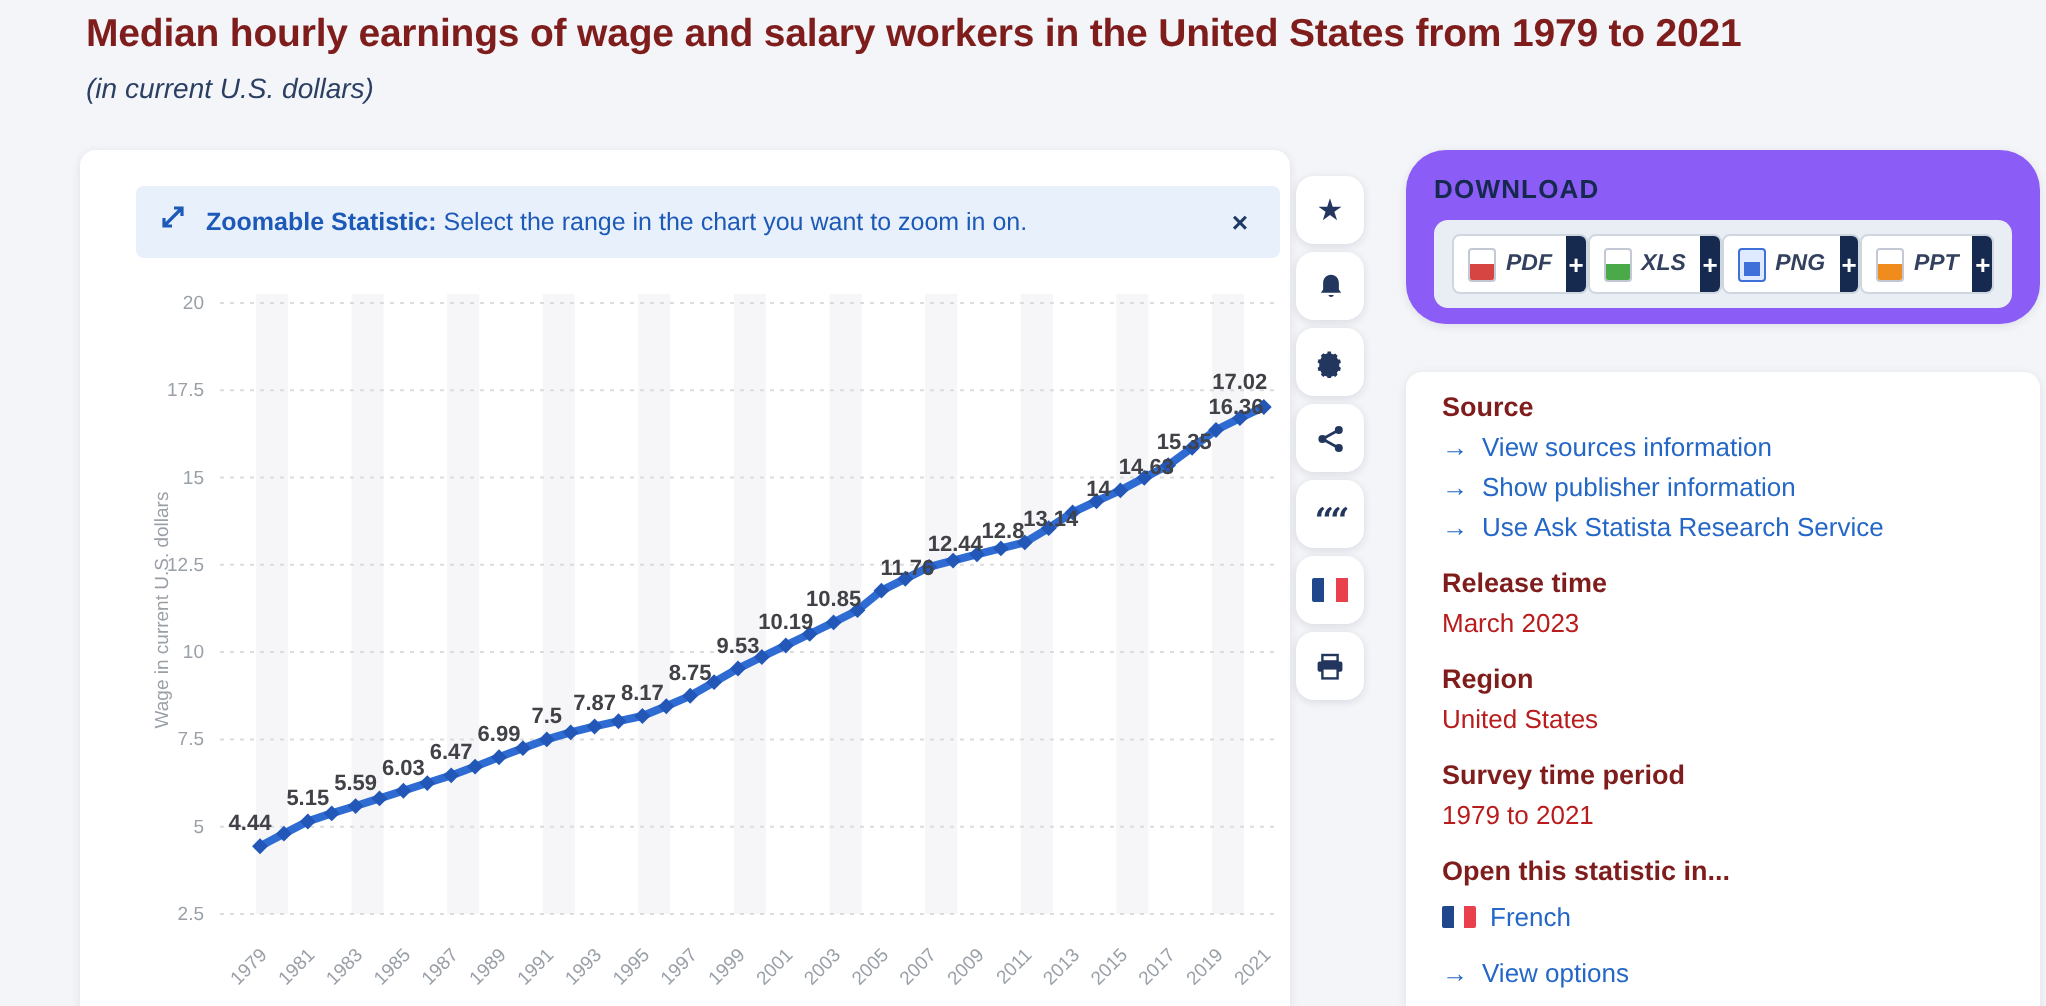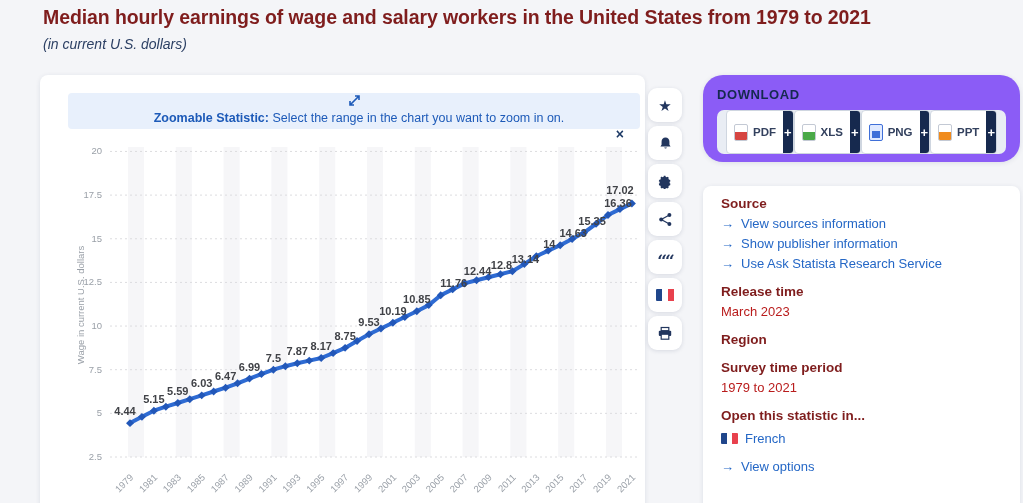--- a/index.html
+++ b/index.html
@@ -11,21 +11,21 @@
   .page-title{position:absolute;left:43px;top:6px;width:975px;
     font-size:19.5px;font-weight:700;color:#7f1d1d;letter-spacing:-0.1px;}
   .page-subtitle{position:absolute;left:43px;top:36px;font-size:14px;
     font-style:italic;color:#2b3f63;}
 
   
   .chart-card{position:absolute;left:40px;top:75px;width:605px;height:440px;
     background:#fff;border-radius:8px;box-shadow:0 1px 5px rgba(20,40,80,.10);}
   .zoom-banner{position:absolute;left:28px;top:18px;width:572px;height:36px;
     background:#e8f0fc;border-radius:4px;display:flex;align-items:center;
-    box-sizing:border-box;padding:0 12px;z-index:2;flex-direction:column;}
+    box-sizing:border-box;padding:0 12px;z-index:2;}
   .zoom-banner .txt{font-size:12.5px;color:#1d5ab8;margin-left:10px;}
   .zoom-banner .txt b{font-weight:700;}
   .banner-close{margin-left:auto;background:none;border:none;cursor:pointer;
     color:#1d3a66;font-size:14px;font-weight:700;line-height:1;padding:2px 4px;}
   #chart-svg{position:absolute;left:0;top:0;z-index:1;}
 
   
   .icon-rail{position:absolute;left:648px;top:88px;width:36px;}
   .rail-btn{display:flex;align-items:center;justify-content:center;
     width:34px;height:34px;margin-bottom:4px;background:#fff;border:none;
@@ -39,21 +39,21 @@
   .flag .b{background:#20468b;} .flag .w{background:#fff;} .flag .r{background:#e8414d;}
 
   
   .dl-card{position:absolute;left:703px;top:75px;width:317px;height:87px;
     background:#8b5cf6;border-radius:20px;box-shadow:0 1px 5px rgba(20,40,80,.10);
     box-sizing:border-box;padding:12px 14px;}
   .dl-heading{font-size:13px;font-weight:700;color:#15294e;letter-spacing:.6px;}
   .dl-tray{margin-top:8px;background:#e9edf4;border-radius:7px;height:44px;
     display:flex;align-items:center;justify-content:space-between;padding:0 9px;}
   .dl-btn{display:flex;align-items:stretch;background:#fff;border:1px solid #cfd6e0;
-    border-radius:4px;height:44px;padding:0;cursor:pointer;overflow:hidden;}
+    border-radius:4px;height:30px;padding:0;cursor:pointer;overflow:hidden;font-style:italic;}
   .dl-btn .body{display:flex;align-items:center;gap:5px;padding:0 7px;}
   .dl-btn .lbl{font-size:11.5px;font-weight:700;color:#33415e;}
   .dl-btn .plus{width:16px;background:#16294e;color:#fff;display:flex;
     align-items:center;justify-content:center;font-size:13px;font-weight:700;}
   .ficon{width:12px;height:15px;border:1px solid #c3c9d4;border-radius:2px;
     background:#fff;position:relative;overflow:hidden;}
   .ficon::after{content:"";position:absolute;left:0;right:0;bottom:0;height:8px;}
   .ficon.pdf::after{background:#d64541;}
   .ficon.xls::after{background:#4aa948;}
   .ficon.ppt::after{background:#f08b1d;}
@@ -302,20 +302,21 @@
             <span>Use Ask Statista Research Service</span>
           </a>
         </div>
     </div>
     <div class="sec">
       <div class="sec-h">Release time</div>
       <div class="sec-v">March 2023</div>
     </div>
     <div class="sec">
       <div class="sec-h">Region</div>
+      <div class="sec-v">United States</div>
     </div>
     <div class="sec">
       <div class="sec-h">Survey time period</div>
       <div class="sec-v">1979 to 2021</div>
     </div>
     <div class="sec">
       <div class="sec-h" style="margin-bottom:8px;">Open this statistic in...</div>
       <a class="lnk">
         <span class="flag">
             <i class="b"></i>

